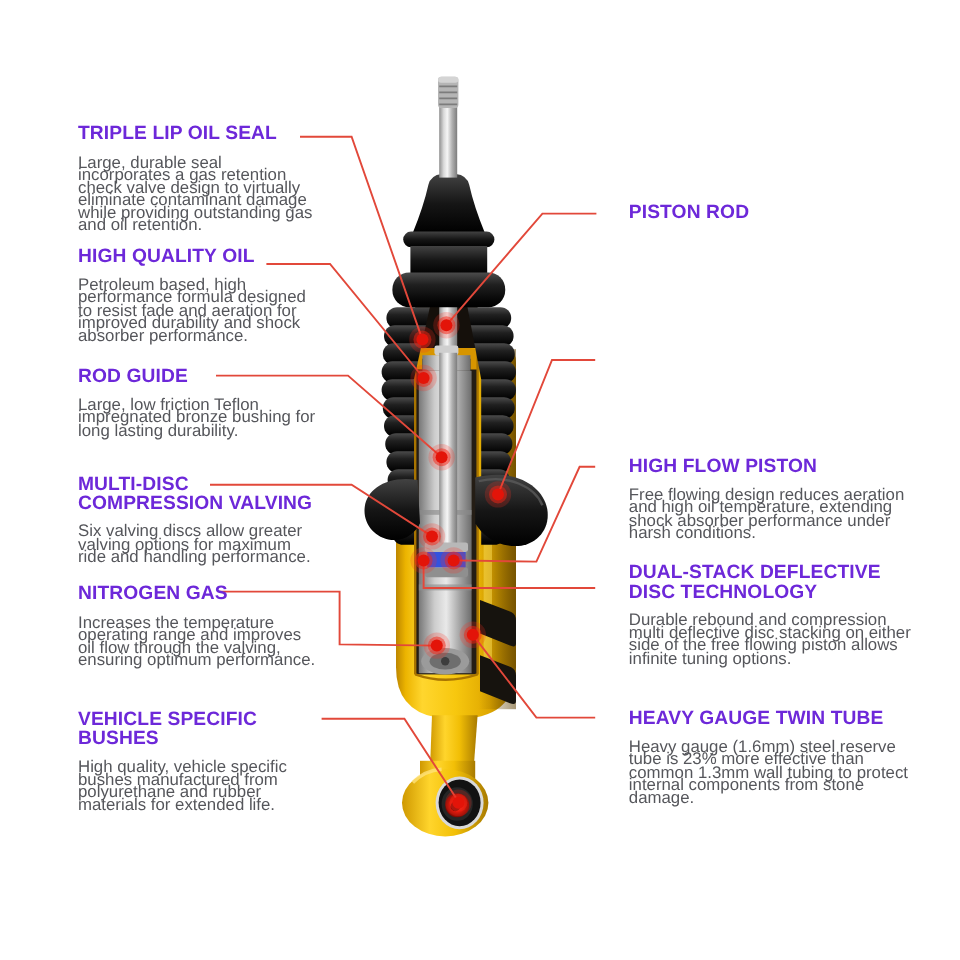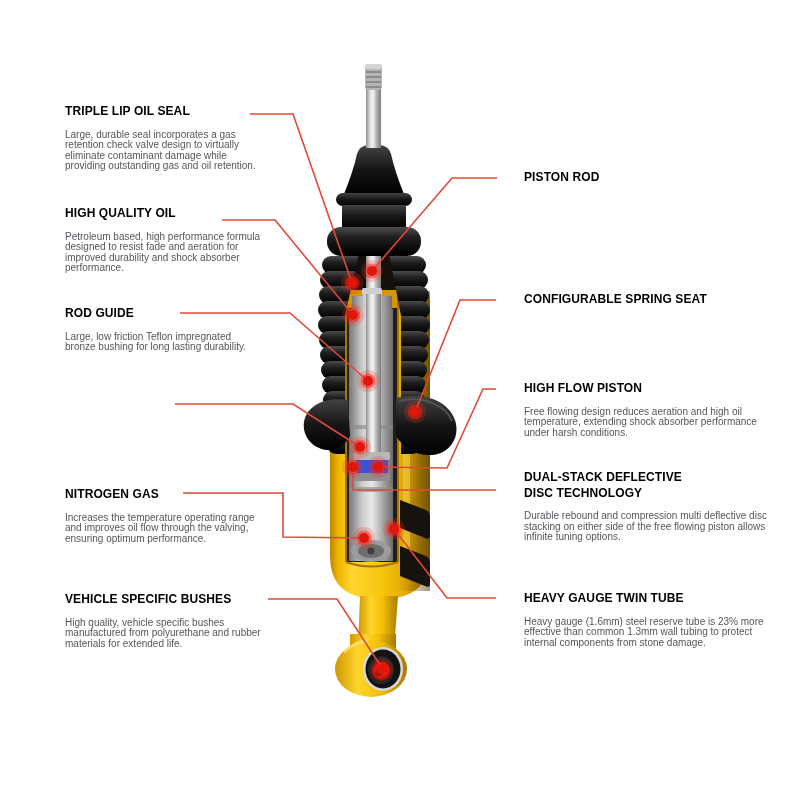--- a/index.html
+++ b/index.html
@@ -4,26 +4,26 @@
 <style>
   html,body{margin:0;padding:0;background:#fff;}
   #stage{position:relative;width:800px;height:800px;background:#fff;overflow:hidden;
          font-family:"Liberation Sans", sans-serif;}
   #shock-svg{position:absolute;left:0;top:0;}
   .callout{position:absolute;}
   .callout.left{width:198px;}
   .callout.right{width:246px;margin-left:24px;}
   .callout h3{
     margin:0 0 10px 0;
-    font-size:12px;line-height:15.5px;font-weight:700;
-    letter-spacing:.1px;color:#000000;white-space:pre-line;
+    font-size:16px;line-height:15.5px;font-weight:700;
+    letter-spacing:.1px;color:#6d28d9;white-space:pre-line;
   }
   .callout p{
     margin:0;
-    font-size:10px;line-height:10.6px;font-weight:400;
+    font-size:14px;line-height:10.6px;font-weight:400;
     color:#55565b;
   }
 </style>
 </head>
 <body>
 
 <div id="stage">
 
   <svg id="shock-svg" width="800" height="800" viewBox="0 0 800 800">
     <defs>
@@ -208,34 +208,38 @@
     <p>Large, durable seal incorporates a gas retention check valve design to virtually eliminate contaminant damage while providing outstanding gas and oil retention.</p>
   </div>
   <div class="callout left" style="left:65px;top:306px">
     <h3>ROD GUIDE</h3>
     <p>Large, low friction Teflon impregnated bronze bushing for long lasting durability.</p>
   </div>
   <div class="callout left" style="left:65px;top:206px">
     <h3>HIGH QUALITY OIL</h3>
     <p>Petroleum based, high performance formula designed to resist fade and aeration for improved durability and shock absorber performance.</p>
   </div>
+  <div class="callout left" style="left:65px;top:396px">
+    <h3>MULTI-DISC
+COMPRESSION VALVING</h3>
+    <p>Six valving discs allow greater valving options for maximum ride and handling performance.</p>
+  </div>
   <div class="callout left" style="left:65px;top:487px">
     <h3>NITROGEN GAS</h3>
     <p>Increases the temperature operating range and improves oil flow through the valving, ensuring optimum performance.</p>
   </div>
   <div class="callout left" style="left:65px;top:592px">
     <h3>VEHICLE SPECIFIC BUSHES</h3>
     <p>High quality, vehicle specific bushes manufactured from polyurethane and rubber materials for extended life.</p>
   </div>
 
   <div class="callout right" style="left:500px;top:170px">
     <h3>PISTON ROD</h3>
   </div>
   <div class="callout right" style="left:500px;top:292px">
-    <h3>CONFIGURABLE SPRING SEAT</h3>
   </div>
   <div class="callout right" style="left:500px;top:381px">
     <h3>HIGH FLOW PISTON</h3>
     <p>Free flowing design reduces aeration and high oil temperature, extending shock absorber performance under harsh conditions.</p>
   </div>
   <div class="callout right" style="left:500px;top:470px">
     <h3>DUAL-STACK DEFLECTIVE
 DISC TECHNOLOGY</h3>
     <p>Durable rebound and compression multi deflective disc stacking on either side of the free flowing piston allows infinite tuning options.</p>
   </div>

